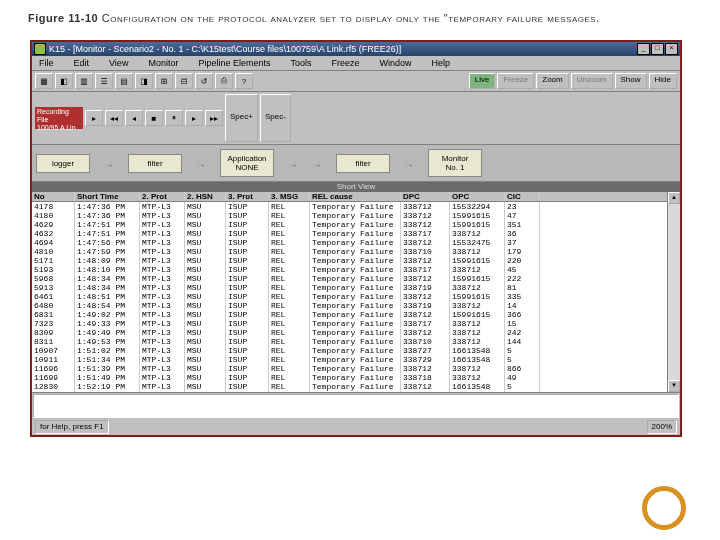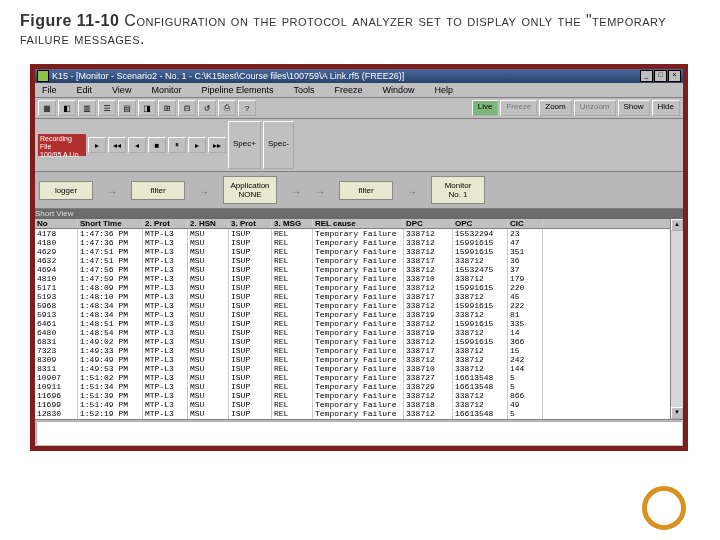--- a/index.html
+++ b/index.html
@@ -1,38 +1,38 @@
 <!DOCTYPE html>
 <html><head>
 <meta charset="utf-8">
 <style>
 html,body{margin:0;padding:0;font-family:Arial,Helvetica,sans-serif;background:#fff;width:720px;height:540px;overflow:hidden}
-.page-title{font-size:16px;letter-spacing:0.5px;font-variant:small-caps;padding:12px 30px 6px 20px;color:#333}
+.page-title{font-size:11px;letter-spacing:0.5px;font-variant:small-caps;padding:12px 30px 6px 28px;color:#333}
 .page-title .fignum{font-variant:normal;font-weight:bold}
-.app-wrap{margin:10px 26px 0 30px;border:5px solid #7f1d1d;width:648px;background:#c0c0c0;font-family:'MS Sans Serif',Tahoma,sans-serif;font-size:9px}
+.app-wrap{margin:10px 26px 0 30px;border:2px solid #7f1d1d;width:648px;background:#c0c0c0;font-family:'MS Sans Serif',Tahoma,sans-serif;font-size:9px}
 .titlebar{background:linear-gradient(#4a6b9c,#28426a);color:#fff;display:flex;align-items:center;height:14px;padding:0 2px}
 .titlebar .icon{width:10px;height:10px;background:#8bc34a;border:1px solid #000;margin-right:3px}
 .titlebar .t{flex:1;font-size:9px;white-space:nowrap;overflow:hidden}
 .titlebar .winbtns{display:flex;gap:1px}
 .titlebar .winbtn{width:11px;height:10px;background:#c0c0c0;border:1px solid #000;font-size:7px;line-height:8px;text-align:center;color:#000}
 .menubar{background:#c0c0c0;display:flex;gap:12px;padding:1px 3px;font-size:9px;border-bottom:1px solid #808080}
 .menubar span{padding:1px 4px;cursor:default}
 .toolbar{background:#c0c0c0;padding:2px 3px;display:flex;gap:2px;border-bottom:1px solid #808080;align-items:center}
 .tbtn{width:16px;height:14px;background:#c0c0c0;border:1px outset #fff;display:flex;align-items:center;justify-content:center;font-size:8px}
 .rtoolbar{margin-left:auto;display:flex;gap:2px}
 .rbtn{height:14px;padding:0 5px;background:#c0c0c0;border:1px outset #fff;font-size:8px;line-height:12px}
 .rbtn.green{background:#7db67d}
 .rbtn.gray{color:#777}
 .toolbar2{background:#c0c0c0;padding:2px 3px;display:flex;gap:2px;align-items:center;border-bottom:1px solid #808080}
 .rec{width:44px;height:20px;background:#b03030;color:#fff;font-size:7px;padding:1px 2px;line-height:8px}
 .smallbtn{height:14px;padding:16px 4px;background:#c0c0c0;border:1px outset #fff;font-size:8px;line-height:12px}
 .pipeline{background:#b8b8b8;padding:4px;display:flex;align-items:center;gap:14px;border-bottom:1px solid #808080}
 .node{background:#e8e8d0;border:1px solid #888;padding:4px 6px;font-size:8px;min-width:40px;text-align:center;line-height:9px}
 .arrow{color:#666;font-size:10px}
-.shortview-hdr{background:#6b6b6b;color:#ddd;font-size:8px;text-align:left;height:10px;line-height:10px}
+.shortview-hdr{background:#6b6b6b;color:#ddd;font-size:8px;text-align:center;height:10px;line-height:10px}
 .tablewrap{background:#fff;height:200px;display:flex}
 .tablebody{flex:1;overflow:hidden}
 .thead{background:#c0c0c0;display:flex;font-size:8px;font-weight:bold;border-bottom:1px solid #808080}
 .thead>div,.trow>div{border-right:1px solid #ccc;padding:0 2px;white-space:nowrap;overflow:hidden}
 .trow{display:flex;font-family:'Courier New',monospace;font-size:8px;line-height:9px;color:#000}
 .c0{width:38px}.c1{width:60px}.c2{width:40px}.c3{width:36px}.c4{width:38px}.c5{width:36px}.c6{width:86px}.c7{width:44px}.c8{width:50px}.c9{width:30px}
 .vscroll{width:12px;background:#c0c0c0;border-left:1px solid #808080;display:flex;flex-direction:column}
 .vscroll .arr{height:10px;border:1px outset #fff;background:#c0c0c0;font-size:7px;text-align:center;line-height:8px}
 .vscroll .track{flex:1;background:#d8d8d8}
 .statuswrap{background:#c0c0c0;border-top:1px solid #808080}
@@ -409,16 +409,20 @@
     </div>
     <div class="vscroll">
       <div class="arr">▴</div>
       <div class="track"></div>
       <div class="arr">▾</div>
     </div>
   </div>
 
   <div class="statuswrap">
     <div class="statusbox"></div>
+    <div class="statusline">
+      <div class="cell">for Help, press F1</div>
+      <div class="cell" style="margin-left:auto">200%</div>
+    </div>
   </div>
 </div>
 
 <div class="footer"></div>
 
 </body></html>

